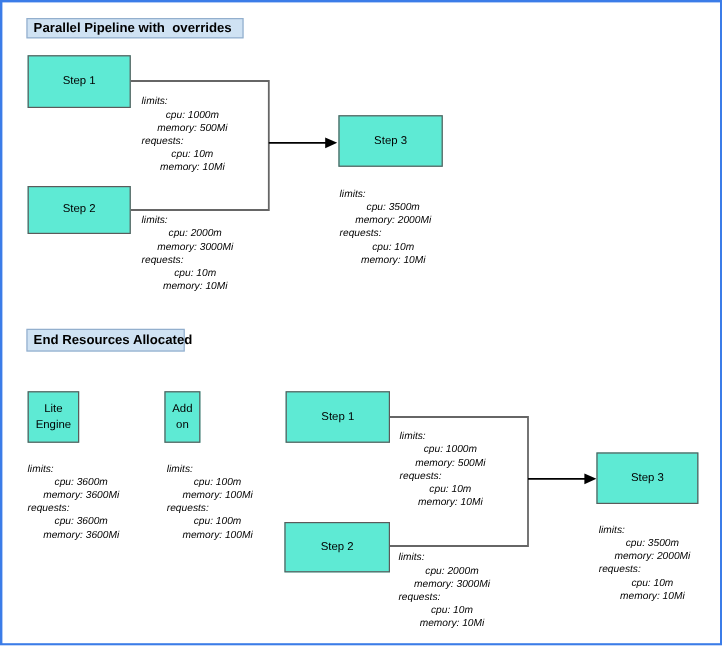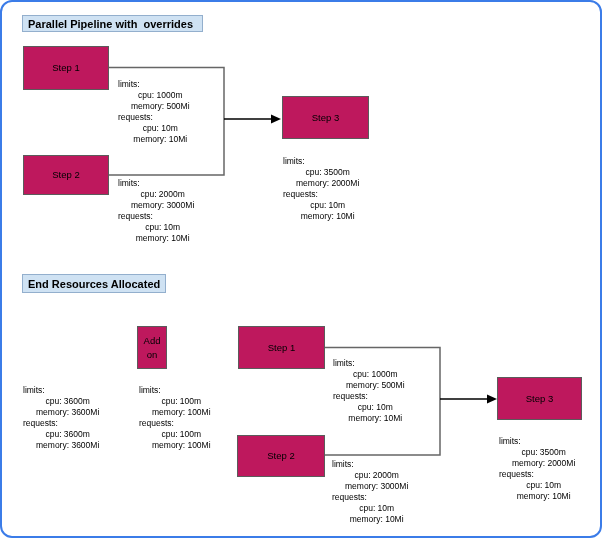--- a/index.html
+++ b/index.html
@@ -2,21 +2,21 @@
 <html><head>
 <meta charset="utf-8">
 <style>
   html, body { margin: 0; padding: 0; background: #ffffff; }
   .canvas {
     position: relative;
     width: 602px;
     height: 538px;
     box-sizing: border-box;
     border: 2px solid #3b7ce8;
-    border-radius: 12px;
+    border-radius: 0;
     background: #ffffff;
     font-family: "Liberation Sans", sans-serif;
     color: #000000;
     overflow: hidden;
   }
   .connectors {
     position: absolute;
     left: 0; top: 0;
     width: 602px; height: 538px;
   }
@@ -28,34 +28,35 @@
     font-weight: bold;
     font-size: 11px;
     display: flex;
     align-items: center;
     padding-left: 5px;
     white-space: pre;
   }
   .node {
     position: absolute;
     box-sizing: border-box;
-    background: #be185d;
+    background: #5eead4;
     border: 1.4px solid #5b5b5b;
     display: flex;
     align-items: center;
     justify-content: center;
     text-align: center;
     font-size: 9.5px;
     line-height: 14px;
     padding: 2px;
   }
   .res {
     position: absolute;
     font-size: 8.5px;
     line-height: 11px;
+    font-style: italic;
   }
   .rl { white-space: pre; }
   .rl.in { padding-left: 13px; text-align: center; }
 </style>
 </head>
 <body>
 
 <div class="canvas">
 
   <svg class="connectors" width="602" height="538" viewBox="0 0 602 538">
@@ -95,22 +96,23 @@
 
   <div class="res" style="left:281px;top:154px">
     <div class="rl">limits:</div>
     <div class="rl in">cpu: 3500m</div>
     <div class="rl in">memory: 2000Mi</div>
     <div class="rl">requests:</div>
     <div class="rl in">cpu: 10m</div>
     <div class="rl in">memory: 10Mi</div>
   </div>
 
-  <div class="section-title" style="left:20px;top:272px;width:144px;height:19px">End Resources Allocated</div>
+  <div class="section-title" style="left:20px;top:272px;width:132px;height:19px">End Resources Allocated</div>
 
+  <div class="node" style="left:21px;top:324px;width:43px;height:43px">Lite Engine</div>
   <div class="node" style="left:135px;top:324px;width:30px;height:43px">Add on</div>
   <div class="node" style="left:236px;top:324px;width:87px;height:43px">Step 1</div>
   <div class="node" style="left:235px;top:433px;width:88px;height:42px">Step 2</div>
   <div class="node" style="left:495px;top:375px;width:85px;height:43px">Step 3</div>
 
   <div class="res" style="left:21px;top:383px">
     <div class="rl">limits:</div>
     <div class="rl in">cpu: 3600m</div>
     <div class="rl in">memory: 3600Mi</div>
     <div class="rl">requests:</div>

